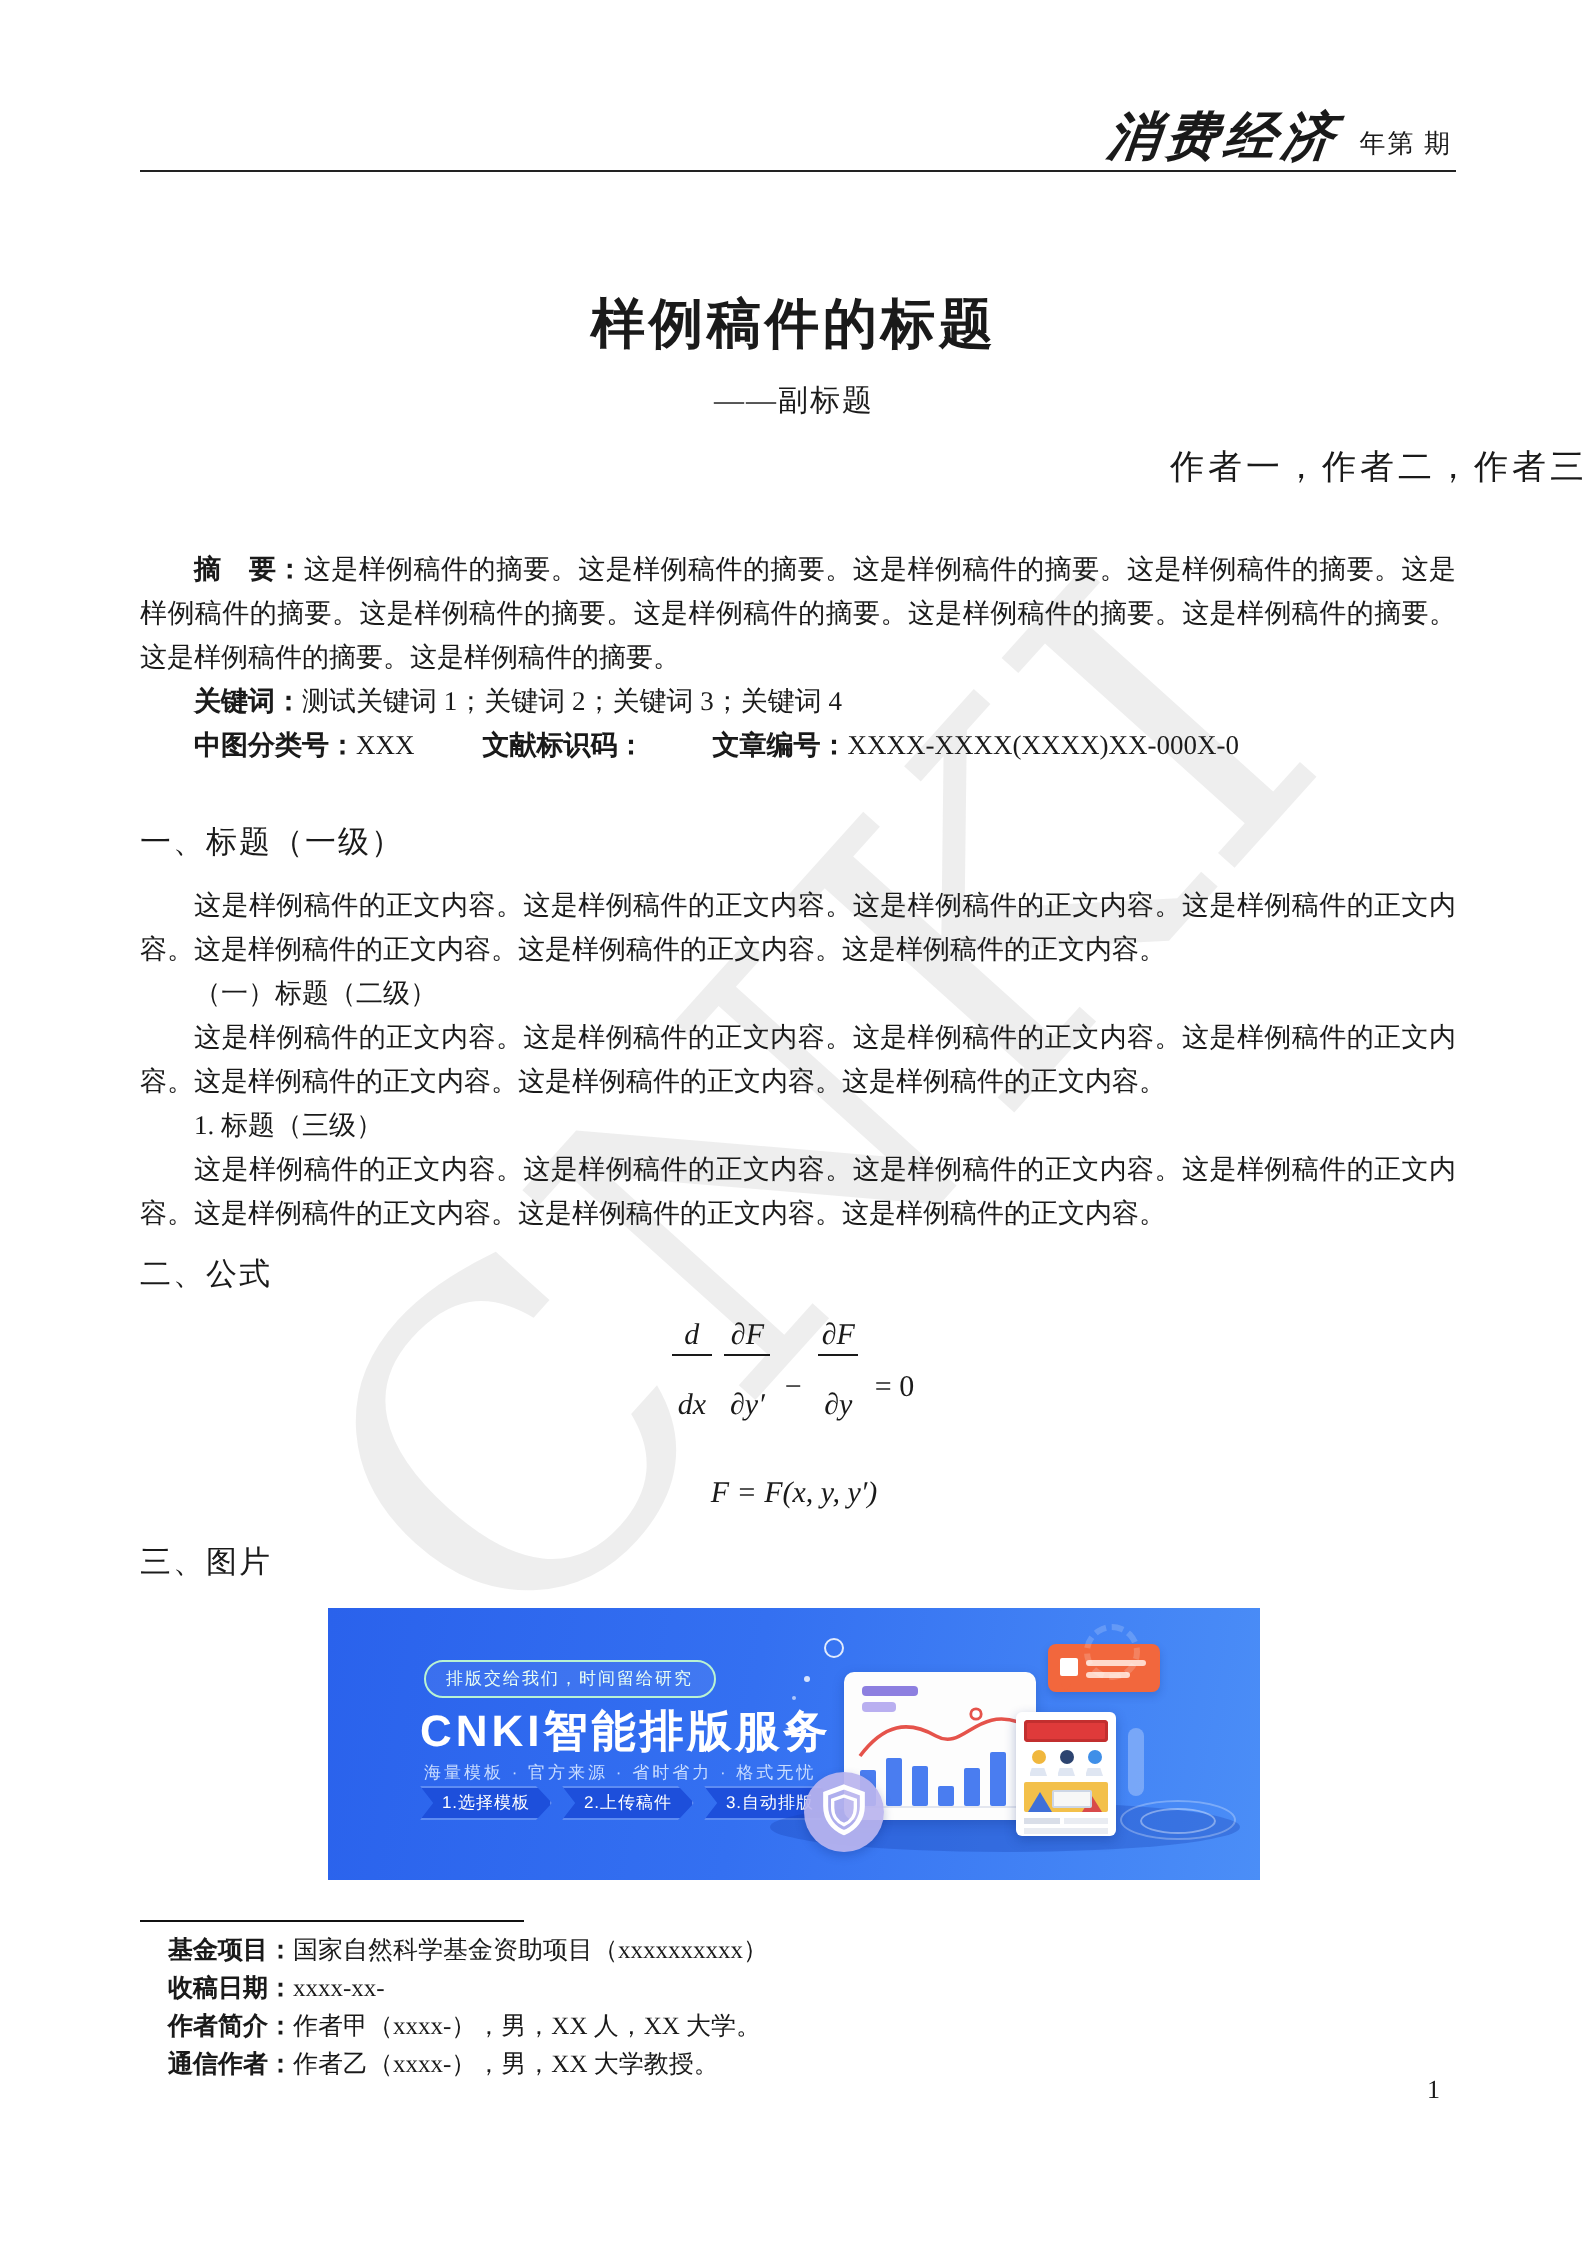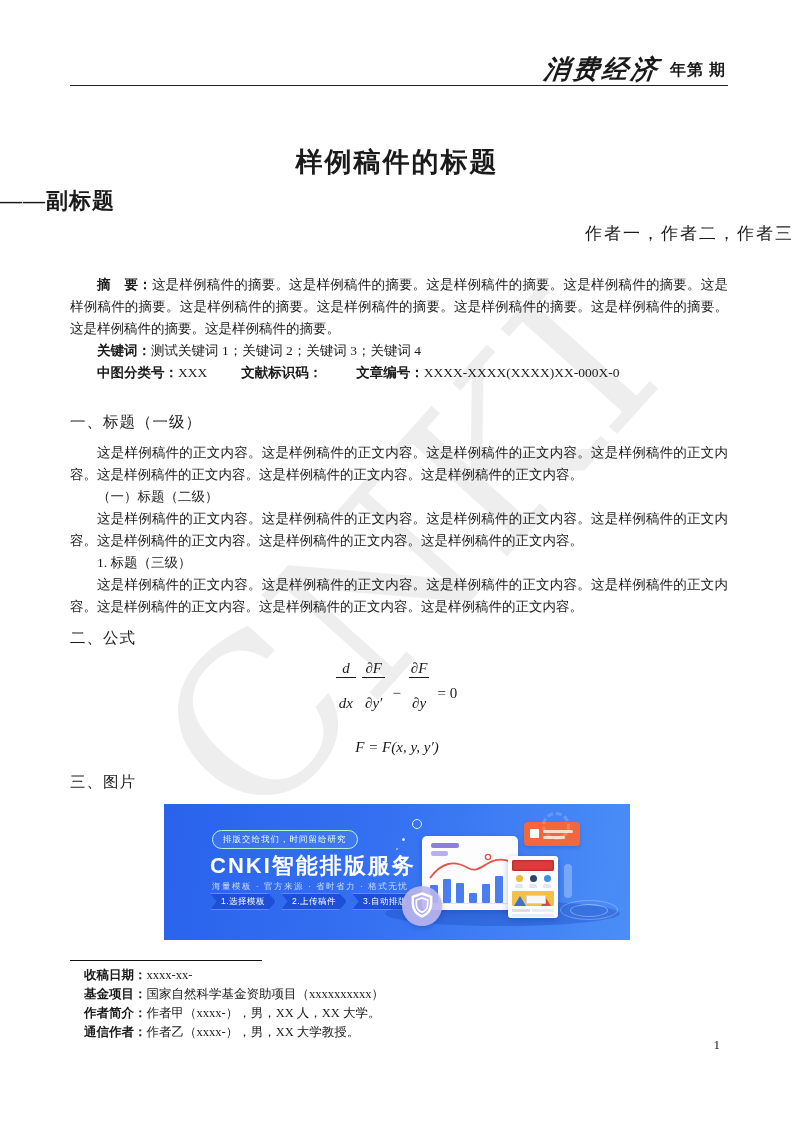--- a/index.html
+++ b/index.html
@@ -18,25 +18,25 @@
   
   .header{
     margin:0 66px 0 70px;padding:56px 2px 3px 0;
     display:flex;justify-content:flex-end;align-items:flex-end;gap:10px;
     border-bottom:1.6px solid #222;
   }
   .masthead{
     font-family:"DejaVu Serif",serif;font-style:italic;font-weight:bold;
     font-size:26px;letter-spacing:3px;transform:skewX(-6deg);line-height:1;
   }
-  .issue-info{font-size:16px;line-height:1.4;padding-bottom:1px;letter-spacing:1px;font-weight:bold;}
+  .issue-info{font-size:13px;line-height:1.4;padding-bottom:1px;letter-spacing:1px;}
   
   .title{margin:60px 70px 0 70px;text-align:center;font-family:"Liberation Sans","DejaVu Sans",sans-serif;
     font-weight:bold;font-size:27px;line-height:32px;letter-spacing:2px;}
-  .subtitle{margin-top:12px;text-align:left;font-size:22px;line-height:22px;letter-spacing:1px;font-weight:bold;}
+  .subtitle{margin-top:12px;text-align:center;font-size:15px;line-height:22px;letter-spacing:1px;}
   .authors{margin-top:12px;text-align:right;font-size:17px;line-height:20px;letter-spacing:2px;}
   
   .front{margin:30px 66px 0 70px;font-size:13.5px;line-height:22px;text-align:justify;}
   .front p{margin:0;}
   .lbl{font-family:"Liberation Sans","DejaVu Sans",sans-serif;font-weight:bold;}
   .abstract{text-indent:2em;}
   .kwline,.metaline{text-indent:2em;}
   .metaline .gap{display:inline-block;width:34px;}
   
   .sec-h{margin:26px 70px 0 70px;text-align:left;font-size:15.5px;line-height:24px;letter-spacing:1px;}
@@ -233,20 +233,20 @@
       <span class="bn-gear"></span>
       <span class="bn-capsule"></span>
       <span class="bn-ripple1"></span>
       <span class="bn-ripple2"></span>
     </div>
 
   </div>
 
   <div class="footnotes">
     <div class="fn-rule"></div>
+    <div class="fn-row"><span class="lbl">基金项目：</span><span>国家自然科学基金资助项目（xxxxxxxxxx）</span></div>
     <div class="fn-row"><span class="lbl">收稿日期：</span><span>xxxx-xx-</span></div>
-    <div class="fn-row"><span class="lbl">基金项目：</span><span>国家自然科学基金资助项目（xxxxxxxxxx）</span></div>
     <div class="fn-row"><span class="lbl">作者简介：</span><span>作者甲（xxxx-），男，XX 人，XX 大学。</span></div>
     <div class="fn-row"><span class="lbl">通信作者：</span><span>作者乙（xxxx-），男，XX 大学教授。</span></div>
   </div>
 
   <div class="page-num">1</div>
 </div>
 
 </body></html>

